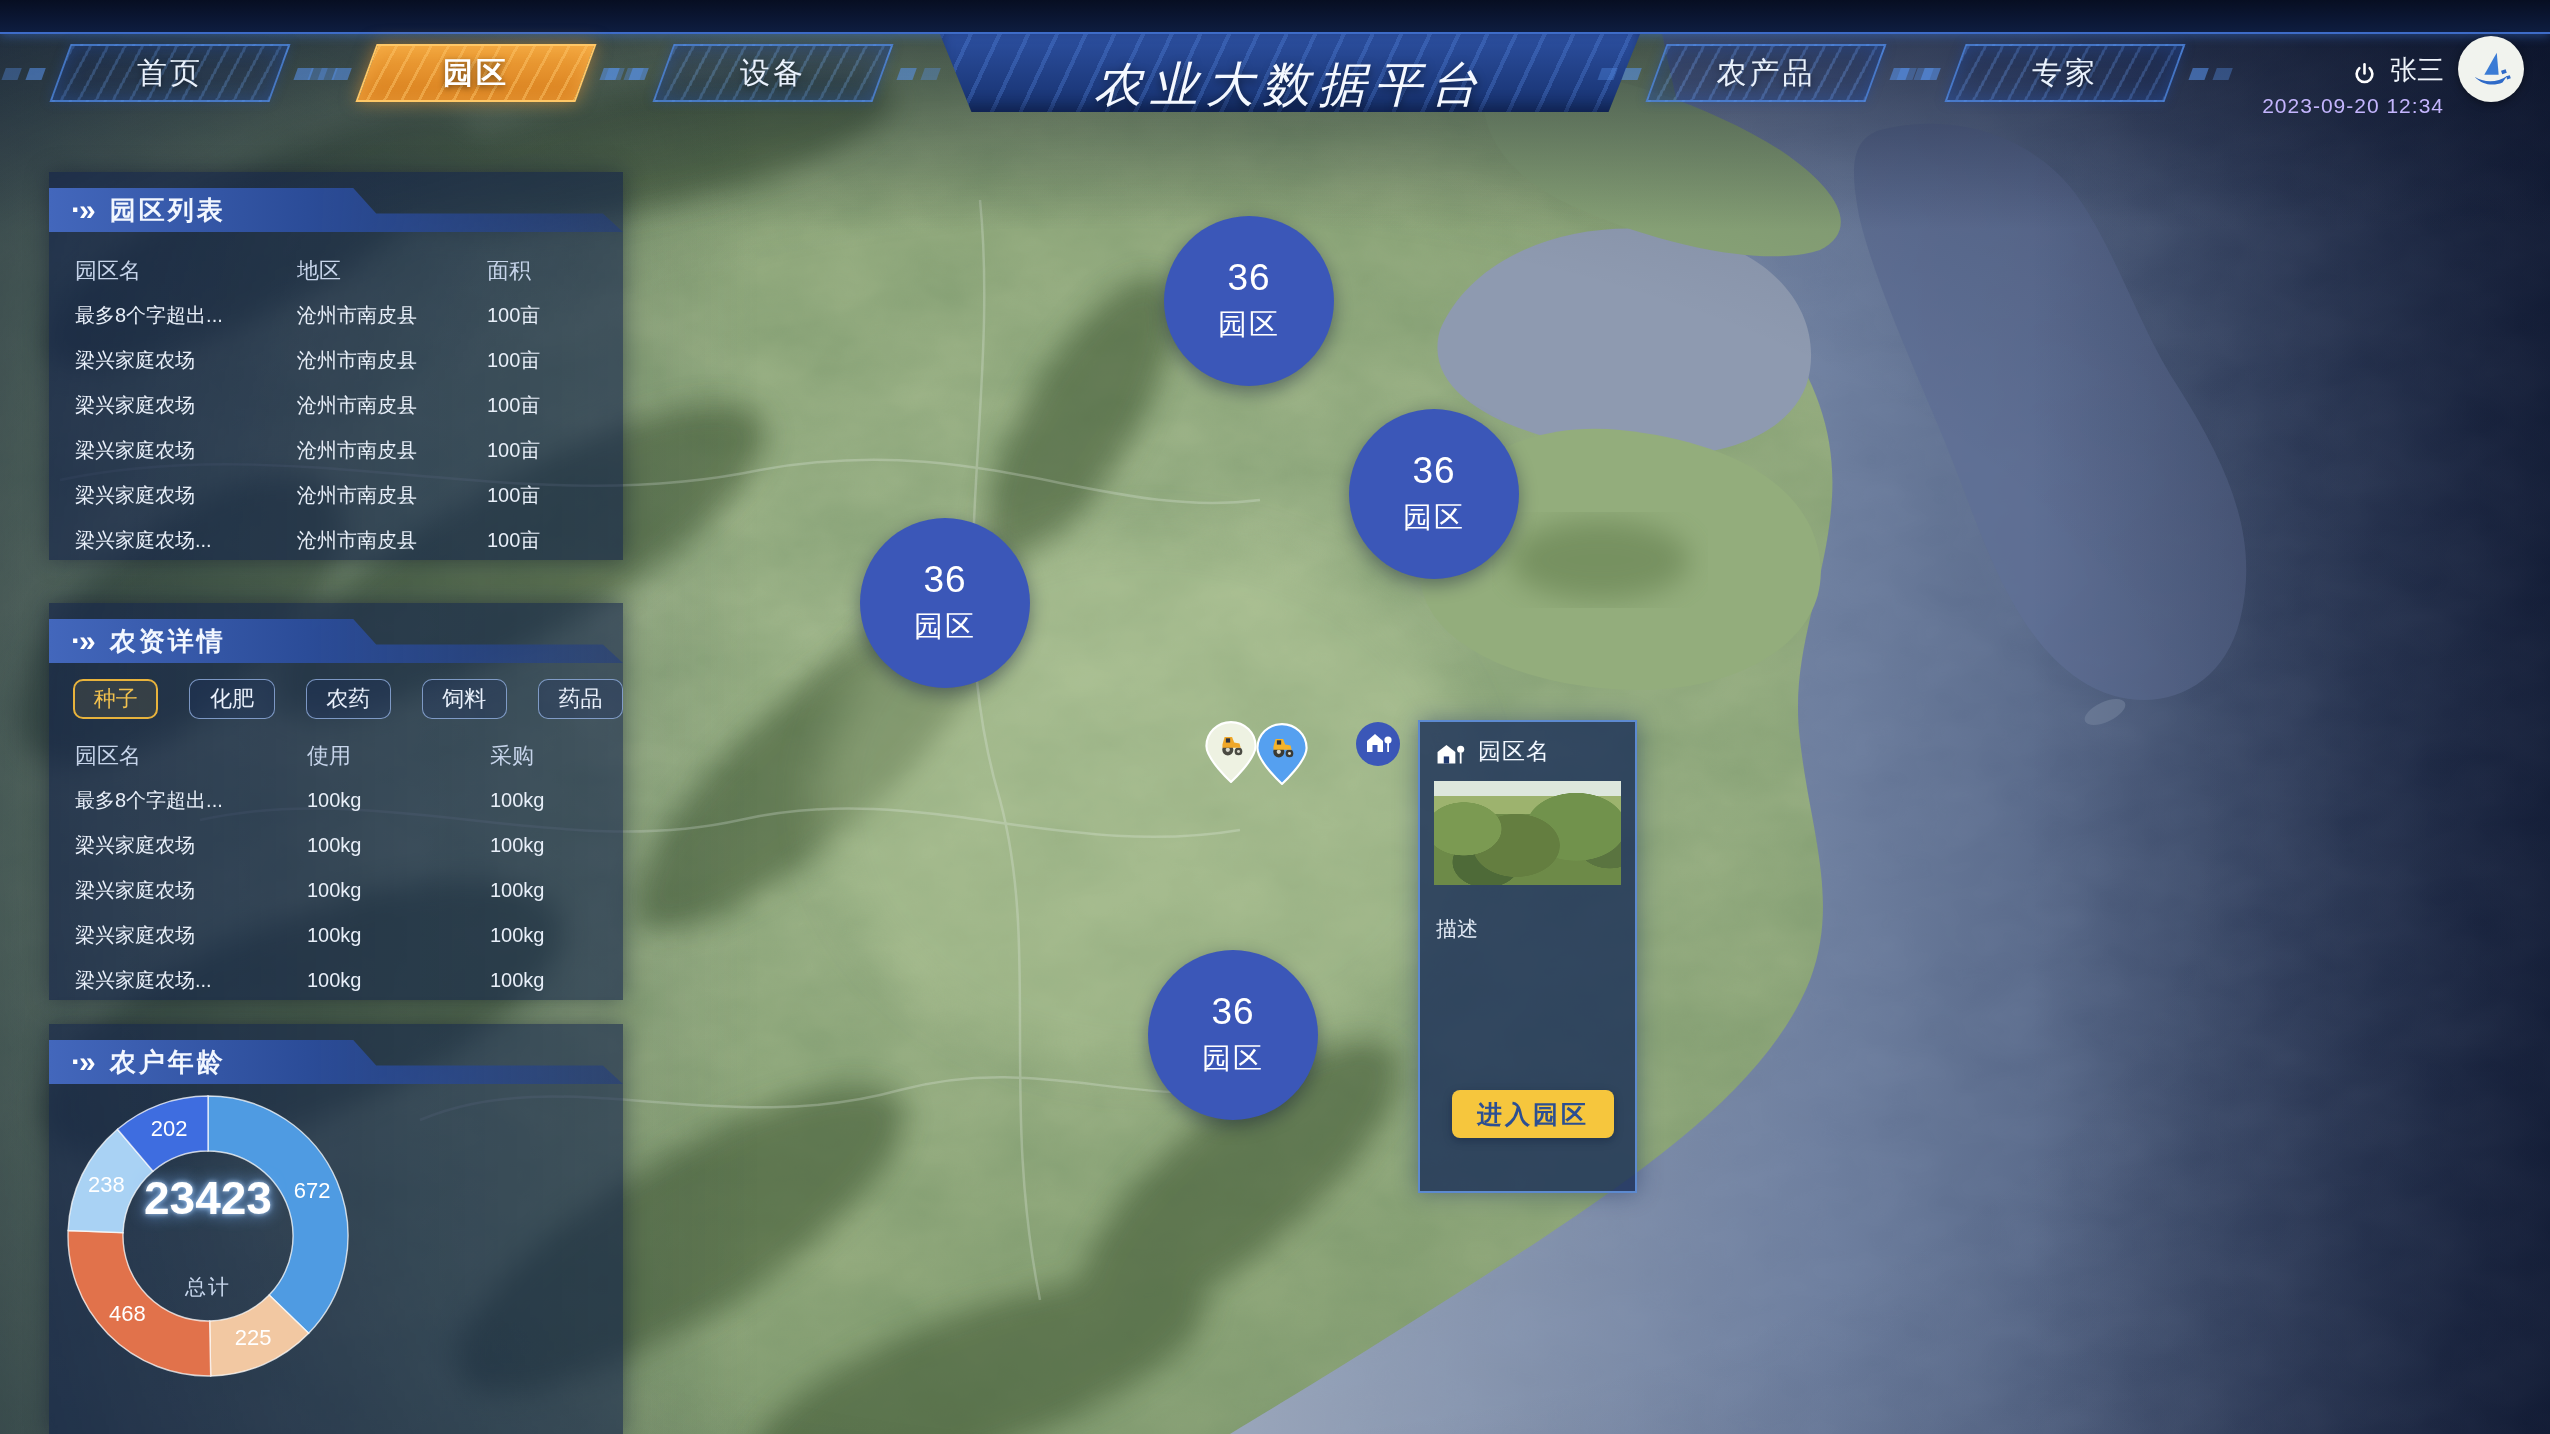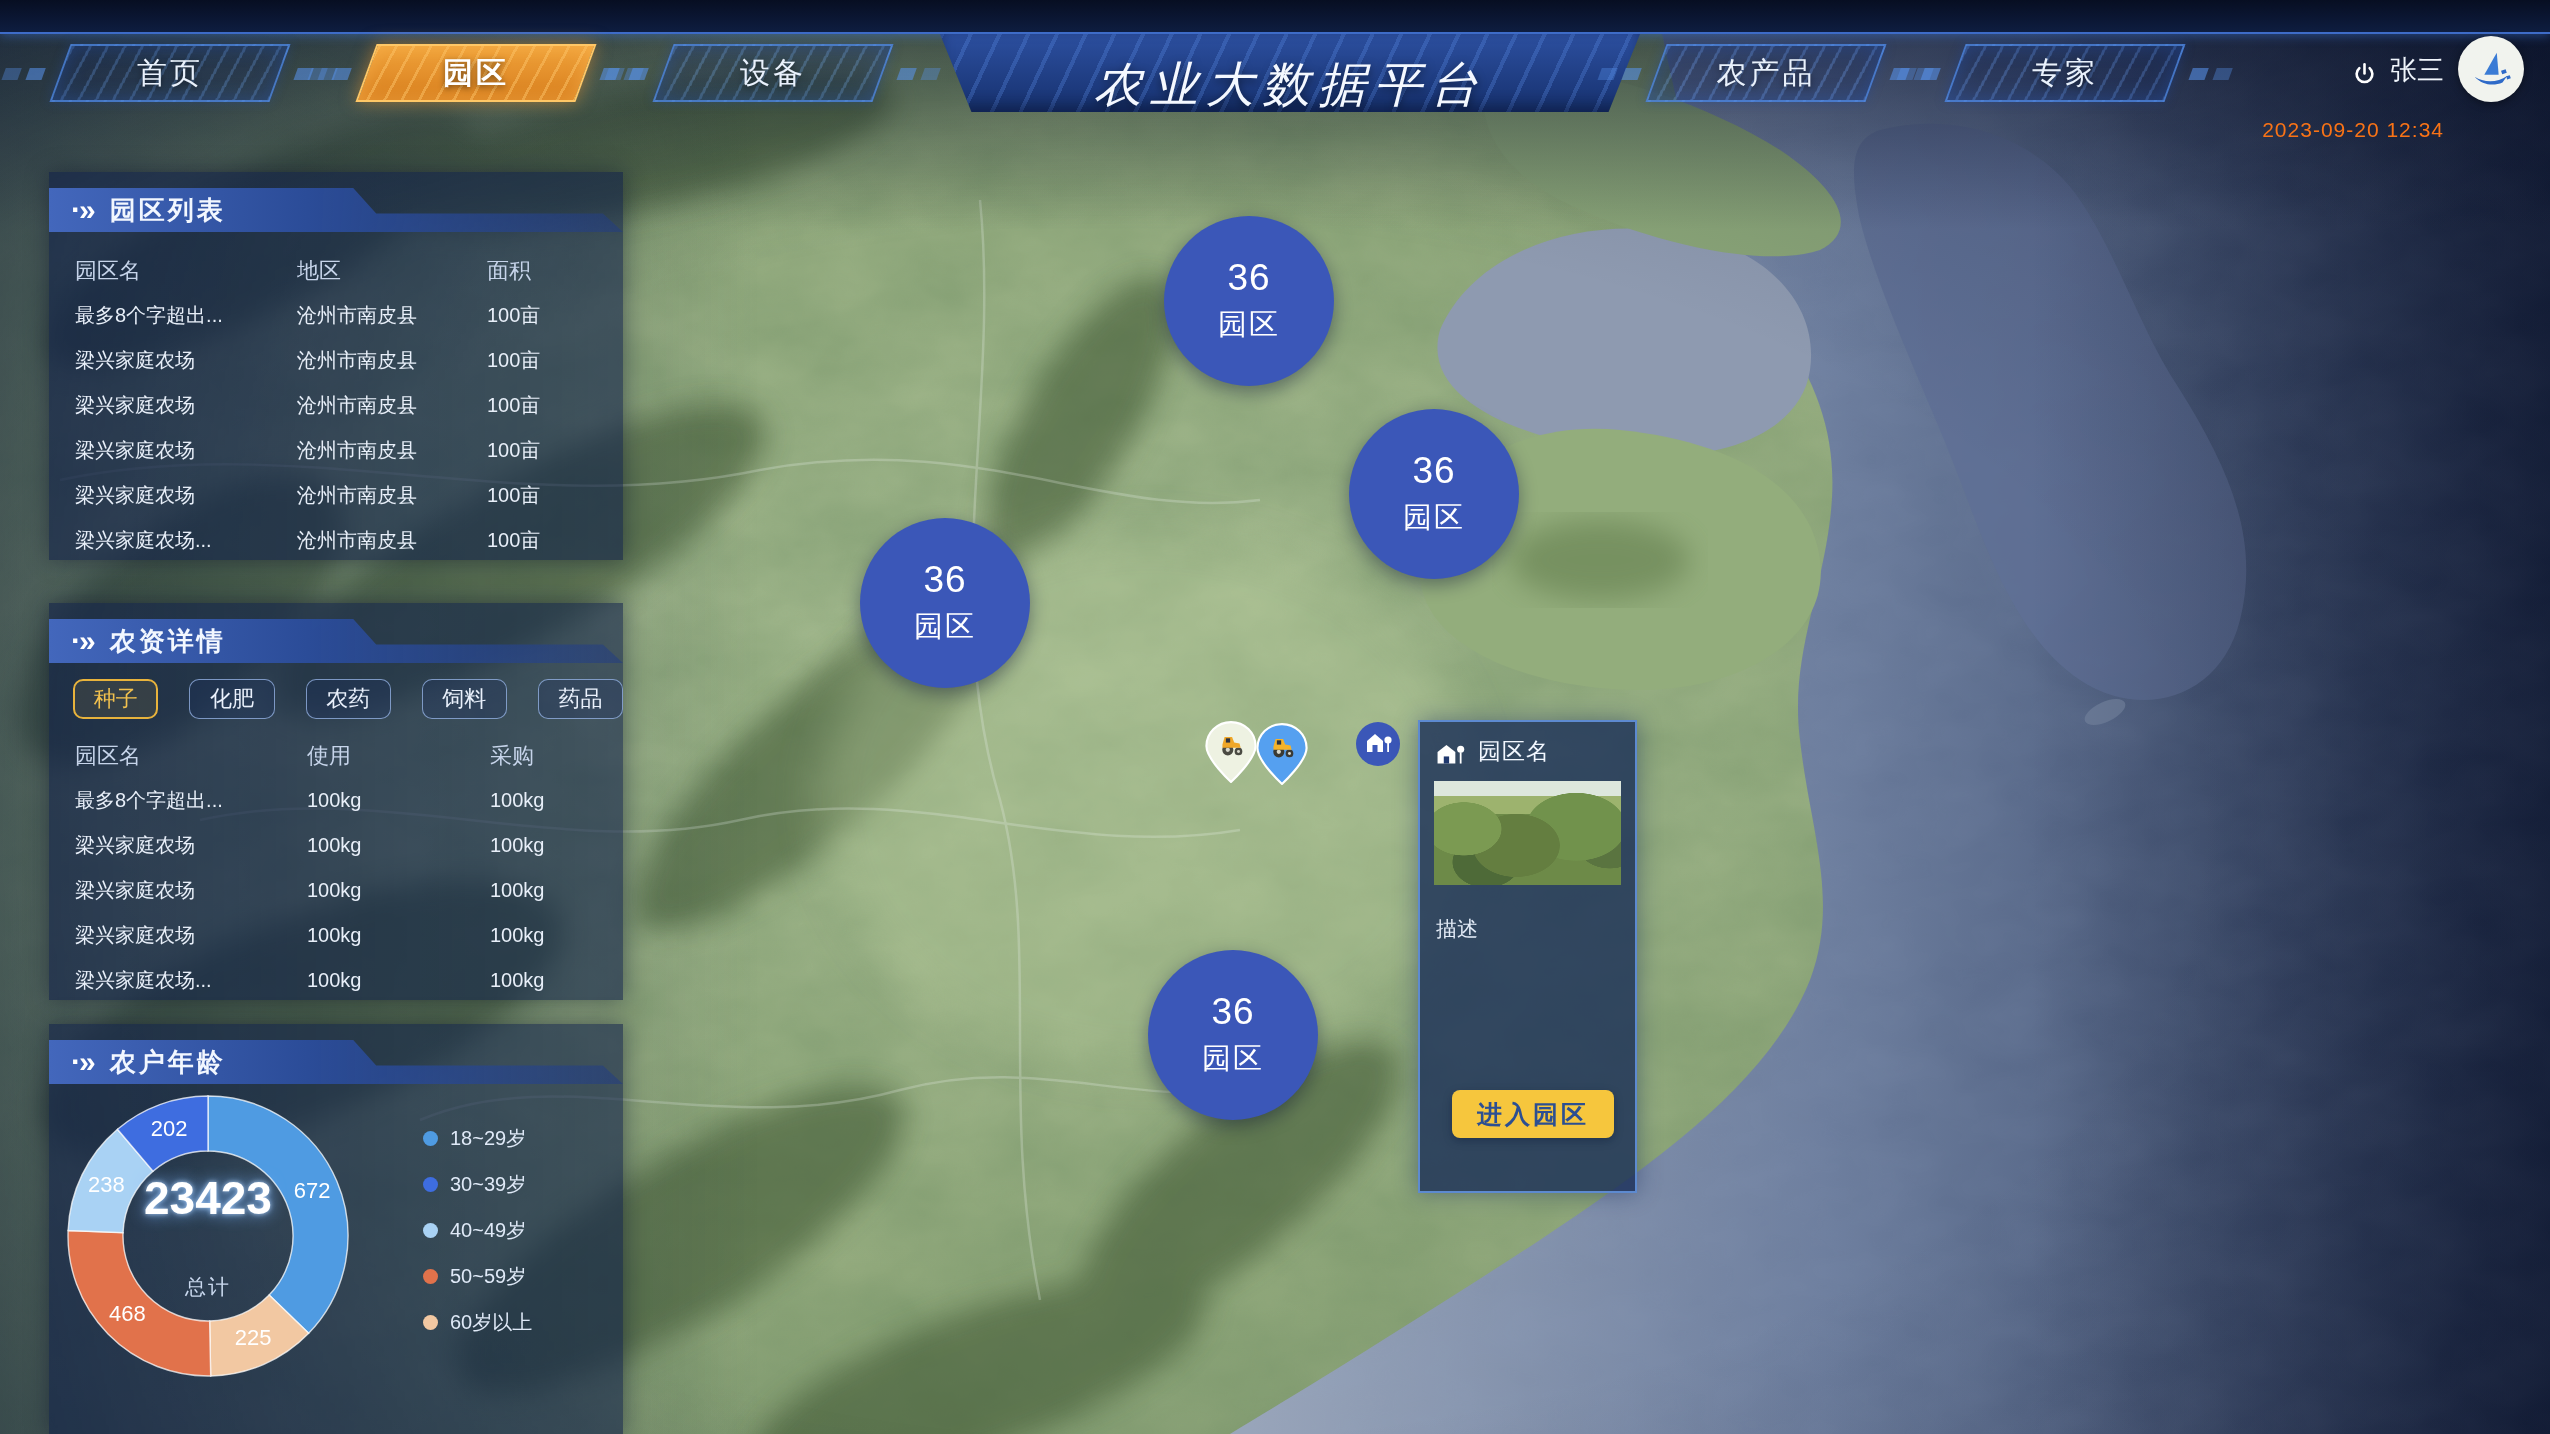--- a/index.html
+++ b/index.html
@@ -44,21 +44,21 @@
     background:
       repeating-linear-gradient(100deg, rgba(255,200,110,.45) 0 3px, rgba(0,0,0,0) 3px 17px),
       linear-gradient(180deg,#f0a23a,#d87f1e);
     box-shadow:inset 0 0 18px rgba(255,190,90,.45), 0 0 16px rgba(240,150,40,.5);}
   .nav-item.active span{color:#ffffff;font-weight:bold;}
   .n1{left:60px;} .n2{left:366px;} .n3{left:663px;} .n4{left:1656px;} .n5{left:1955px;}
 
   .user-line{position:absolute;top:52px;right:106px;z-index:42;display:flex;align-items:flex-end;gap:12px;}
   .user-line .uname{font-size:27px;color:#f0f5fc;}
   .power-btn{width:27px;height:27px;cursor:pointer;}
-  .datetime{position:absolute;top:94px;right:106px;z-index:42;font-size:21px;color:#f97316;letter-spacing:1px;margin-top:24px;}
+  .datetime{position:absolute;top:94px;right:106px;z-index:42;font-size:21px;color:#c4b5fd;letter-spacing:1px;}
   .logo{position:absolute;top:36px;right:26px;width:66px;height:66px;border-radius:50%;
     background:#f1f3ee;z-index:42;display:flex;align-items:center;justify-content:center;
     box-shadow:0 2px 8px rgba(0,0,0,.4);}
 
   
   .panel{position:absolute;left:49px;width:574px;background:rgba(13,30,72,.58);z-index:30;
     box-shadow:0 0 22px rgba(6,14,40,.45);}
   .panel-header{position:relative;height:44px;width:100%;
     clip-path:polygon(0 0,53% 0,57% 58%,96.5% 58%,100% 100%,0 100%);
     background:linear-gradient(90deg,#4367bc 0%,#2b4c98 45%,rgba(34,60,128,.55) 100%);margin-top:16px;}
@@ -352,42 +352,20 @@
         <text x="69.30129107097609" y="229.09942083978035" text-anchor="middle" dominant-baseline="middle" fill="#ffffff" font-size="22">468</text>
         <path d="M10.107337853408723 144.5188434122291 A140 140 0 0 1 59.47163023848944 43.20761137457774 L95.03634693051144 85.16176404885077 A85 85 0 0 0 65.06516941099815 146.6721549288534 Z" fill="#a9d2f4" stroke="rgba(255,255,255,0.75)" stroke-width="1.4"></path>
         <text x="48.41712102485684" y="100.5033465866487" text-anchor="middle" dominant-baseline="middle" fill="#ffffff" font-size="22">238</text>
         <path d="M59.47163023848944 43.20761137457774 A140 140 0 0 1 150.00000000000009 10 L150.00000000000006 65 A85 85 0 0 0 95.03634693051144 85.16176404885077 Z" fill="#3e6de0" stroke="rgba(255,255,255,0.75)" stroke-width="1.4"></path>
         <text x="111.08489140073236" y="43.912232926188864" text-anchor="middle" dominant-baseline="middle" fill="#ffffff" font-size="22">202</text>
       </svg>
     <div class="donut-center">
       <div class="donut-total">23423</div>
       <div class="donut-total-label">总计</div>
     </div>
-    <div class="legend" id="age-legend">
-        <div class="leg-item">
-          <span class="leg-dot" style="background: rgb(79, 155, 226);"></span>
-          <span class="leg-label">18~29岁</span>
-        </div>
-        <div class="leg-item">
-          <span class="leg-dot" style="background: rgb(62, 109, 224);"></span>
-          <span class="leg-label">30~39岁</span>
-        </div>
-        <div class="leg-item">
-          <span class="leg-dot" style="background: rgb(169, 210, 244);"></span>
-          <span class="leg-label">40~49岁</span>
-        </div>
-        <div class="leg-item">
-          <span class="leg-dot" style="background: rgb(225, 114, 75);"></span>
-          <span class="leg-label">50~59岁</span>
-        </div>
-        <div class="leg-item">
-          <span class="leg-dot" style="background: rgb(242, 200, 162);"></span>
-          <span class="leg-label">60岁以上</span>
-        </div>
-      </div>
   </div>
 
   <div id="markers">
       <div class="marker" style="left: 1164px; top: 216px; background: rgb(59, 87, 184);">
         <span class="m-count">36</span>
         <span class="m-label">园区</span>
       </div>
       <div class="marker" style="left: 1349px; top: 409px; background: rgb(59, 87, 184);">
         <span class="m-count">36</span>
         <span class="m-label">园区</span>

